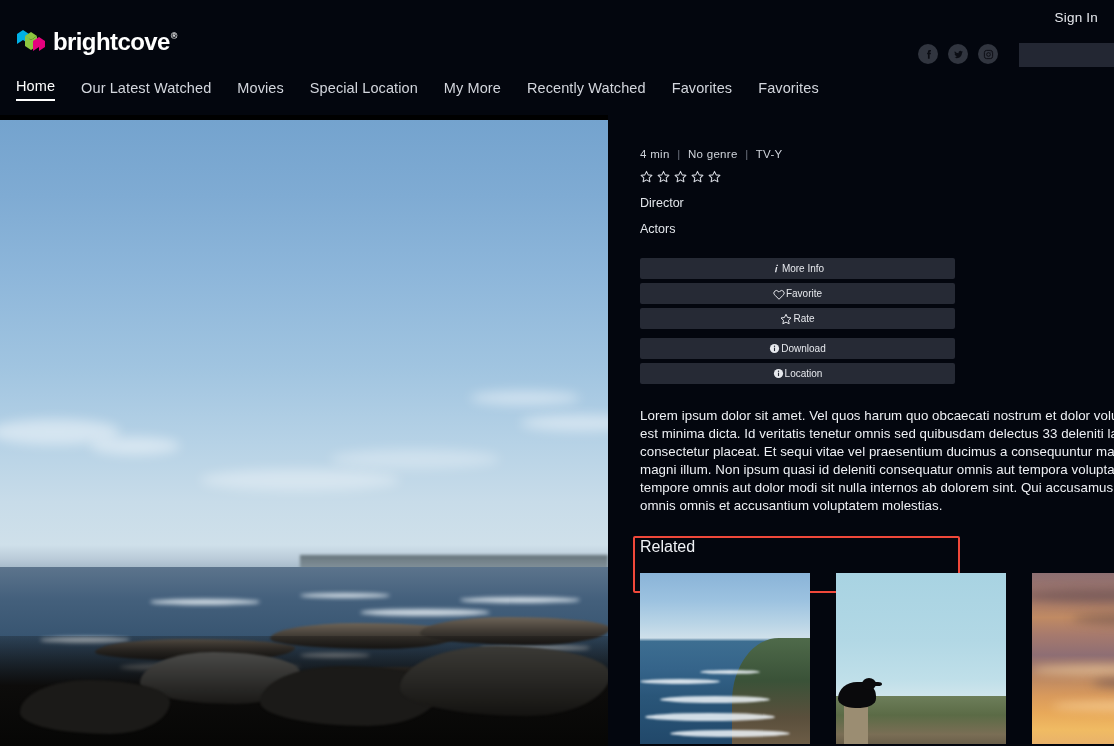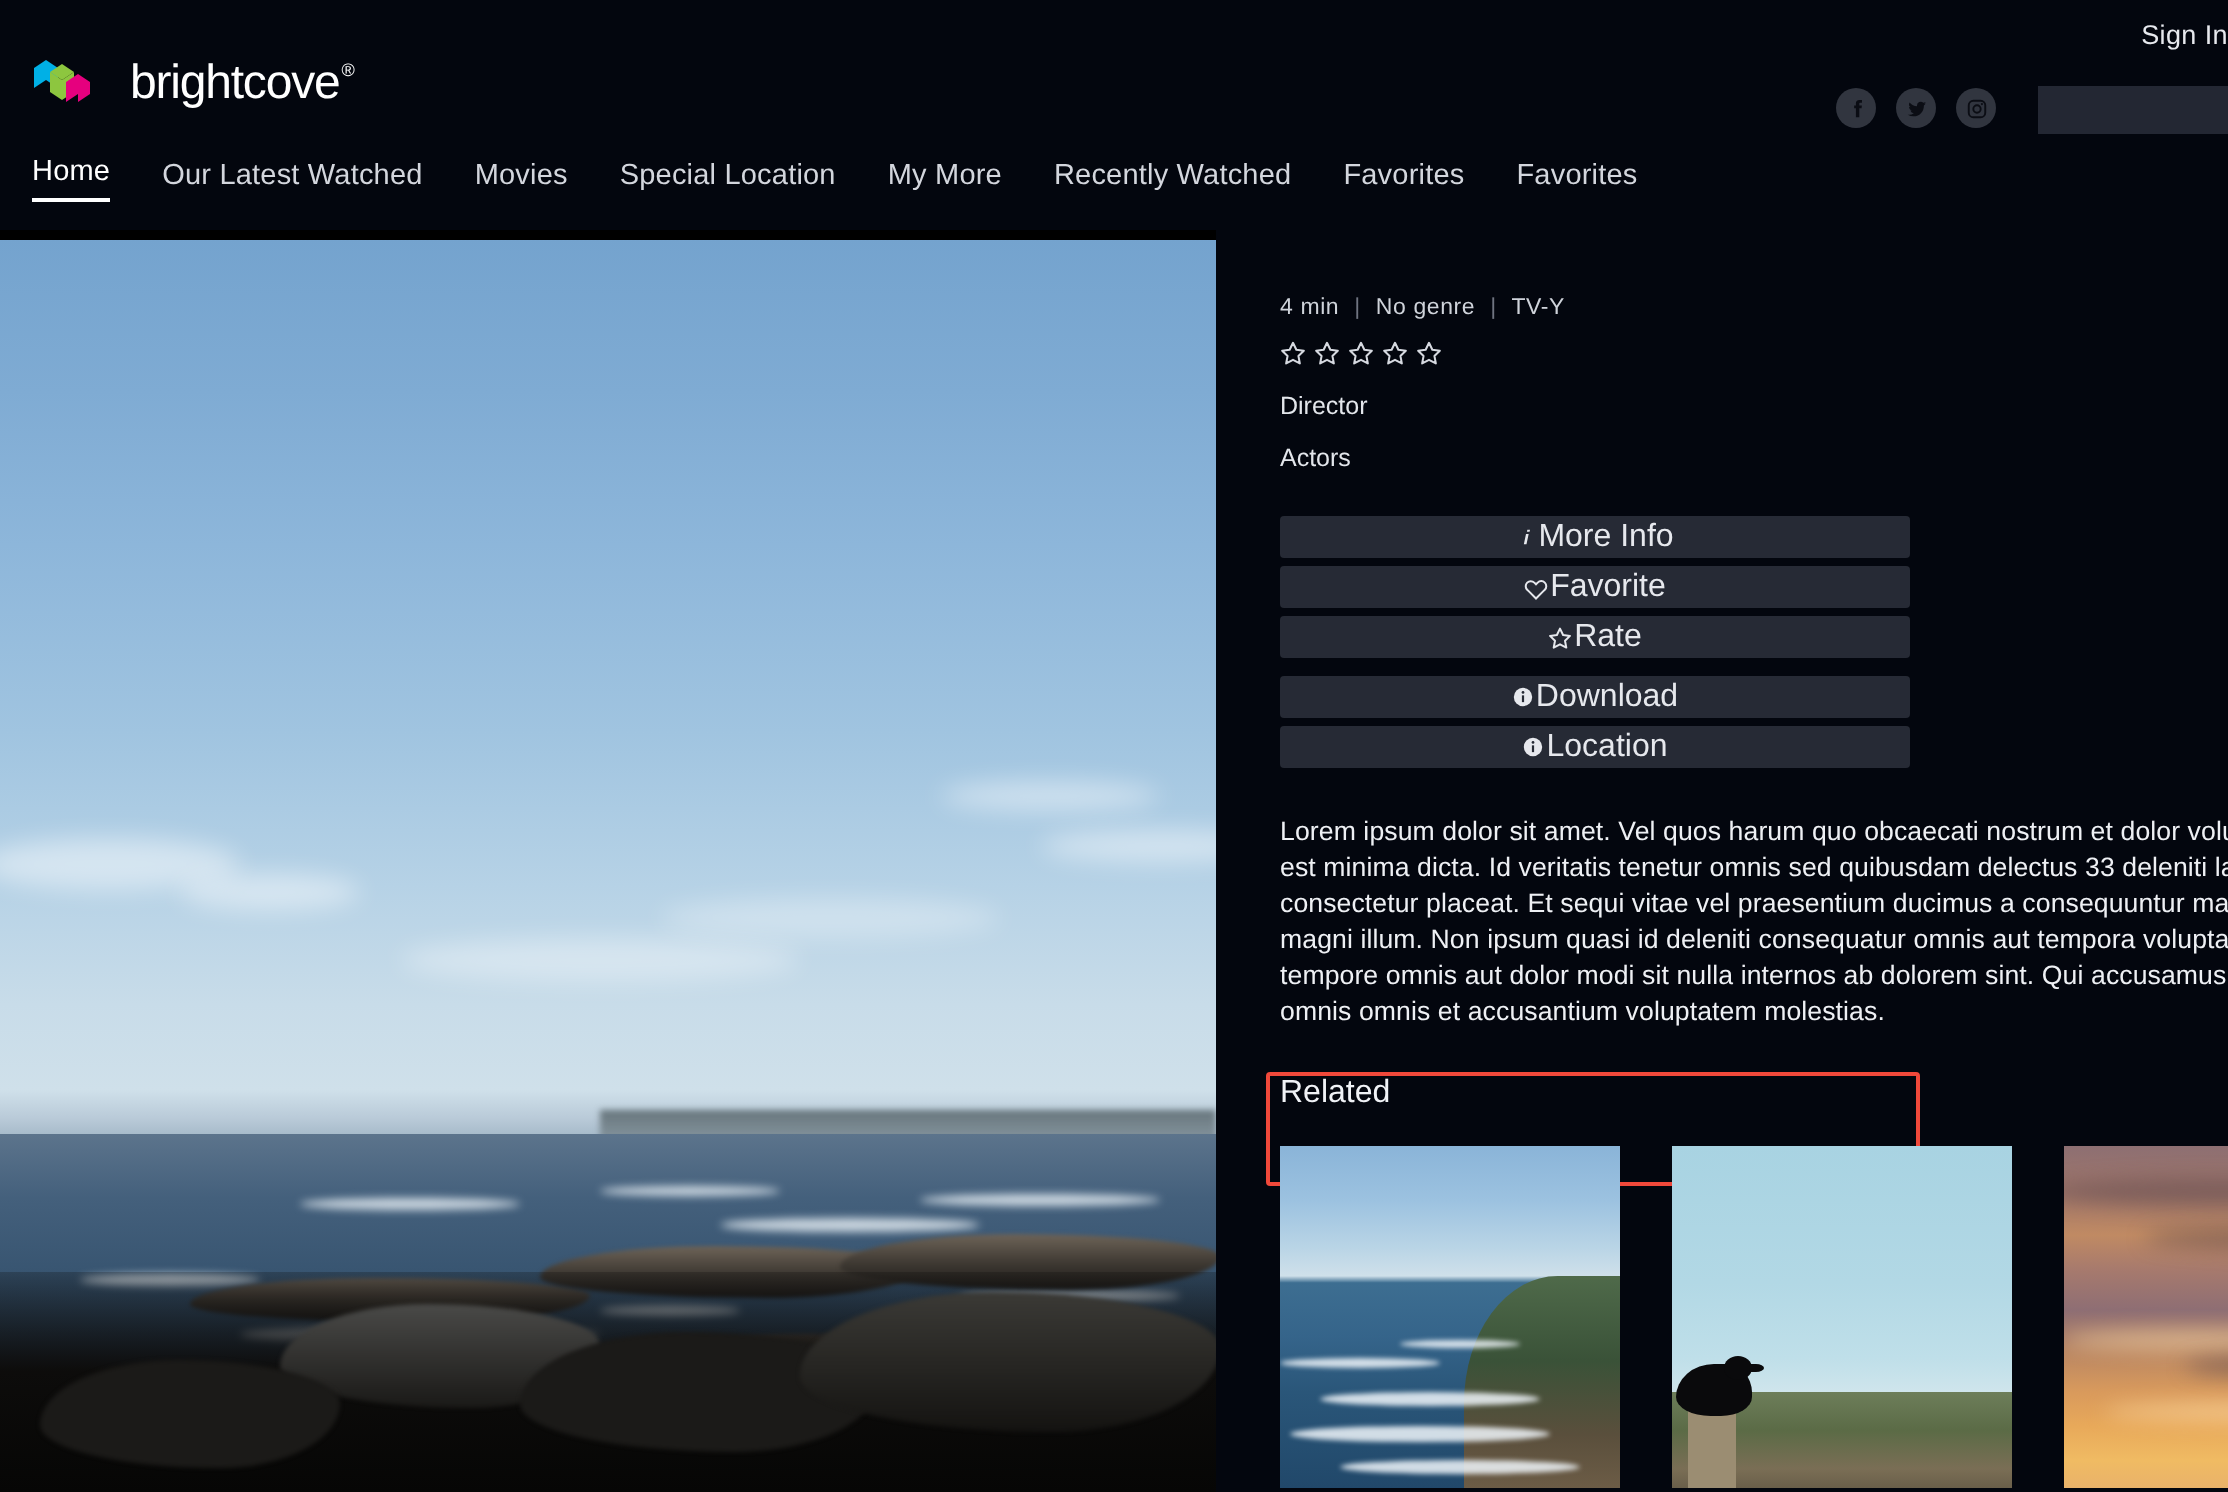--- a/index.html
+++ b/index.html
@@ -25,21 +25,21 @@
     position: absolute;
     top: 0; left: 0;
     width: 1114px;
     height: 115px;
     background: #03060e;
   }
 
   #signin {
     position: absolute;
     top: 10px;
-    right: 0;
+    right: 16px;
     color: #e7e9ee;
     font-size: 13.5px;
     letter-spacing: 0.2px;
     cursor: pointer;
   }
 
   
   #logo-wrap {
     position: absolute;
     top: 26px;
@@ -47,24 +47,23 @@
     display: flex;
     align-items: center;
     gap: 7px;
     cursor: pointer;
   }
   #logo-mark { width: 30px; height: 30px; display: block; }
   #logo-text {
     color: #ffffff;
     font-size: 24px;
     letter-spacing: -0.6px;
-    font-weight: 400;
+    font-weight: 700;
     position: relative;
     top: 1px;
-    margin-left: 12px;
   }
   #logo-text .tm {
     font-size: 9px;
     vertical-align: super;
     position: relative;
     top: -2px;
     left: 1px;
   }
 
   
@@ -241,21 +240,21 @@
     margin-top: 22px;
     width: 315px;
   }
   .action-btn {
     width: 315px;
     height: 21px;
     background: #262a35;
     border: none;
     border-radius: 2px;
     color: #e6e8ed;
-    font-size: 16px;
+    font-size: 10px;
     font-family: "Liberation Sans", sans-serif;
     display: flex;
     align-items: center;
     justify-content: center;
     gap: 1px;
     cursor: pointer;
     margin-bottom: 4px;
   }
   .action-btn .btn-icon {
     display: inline-flex;

